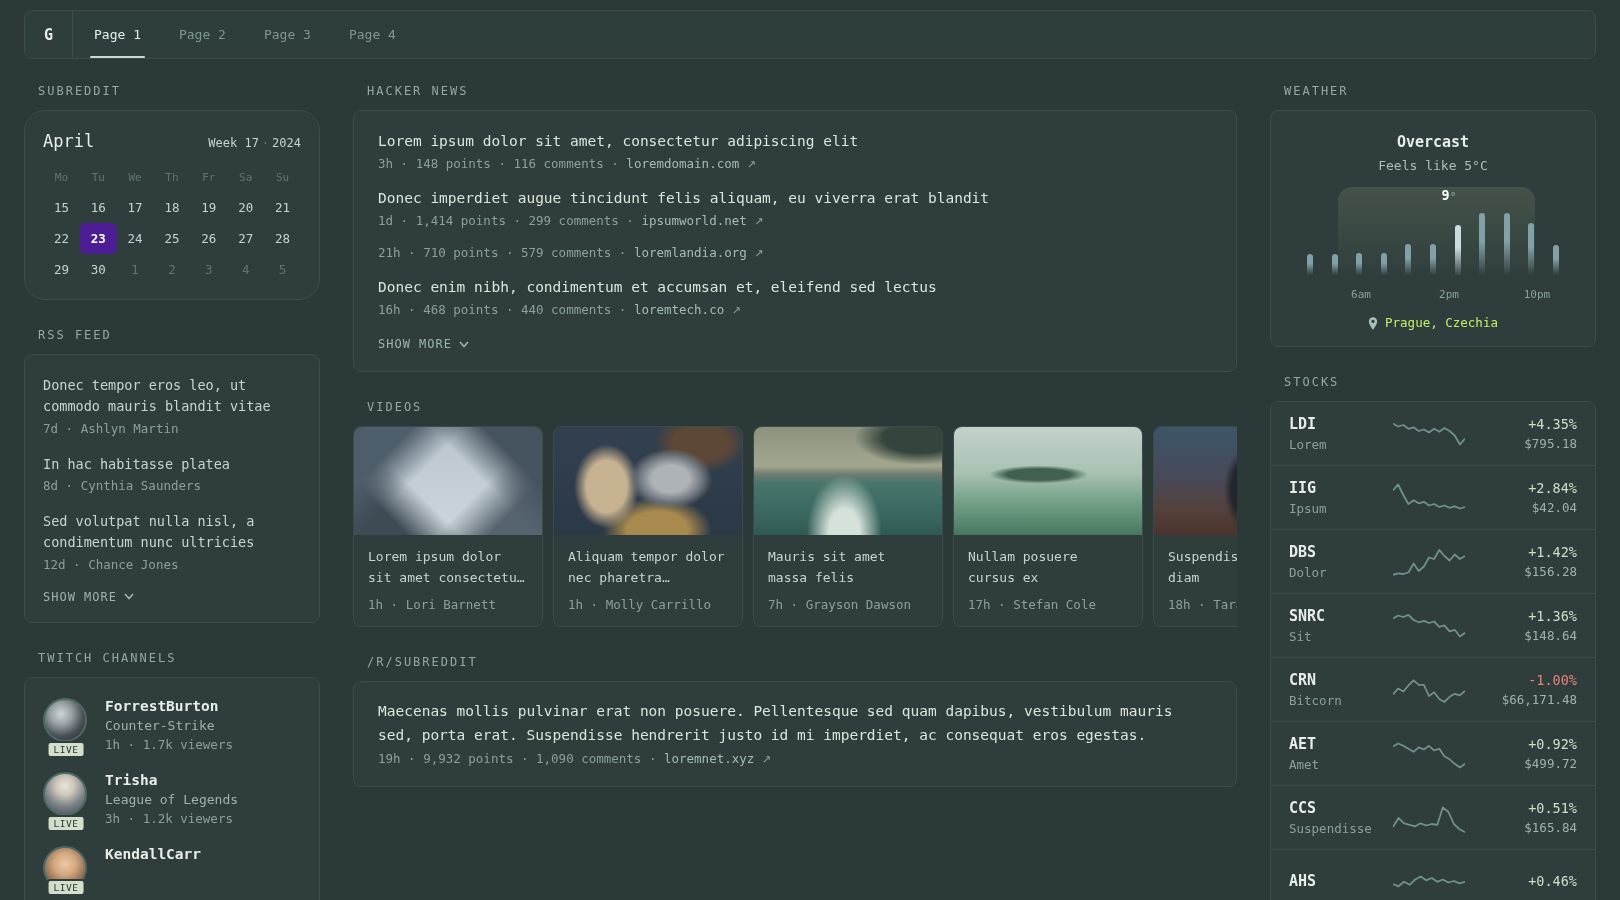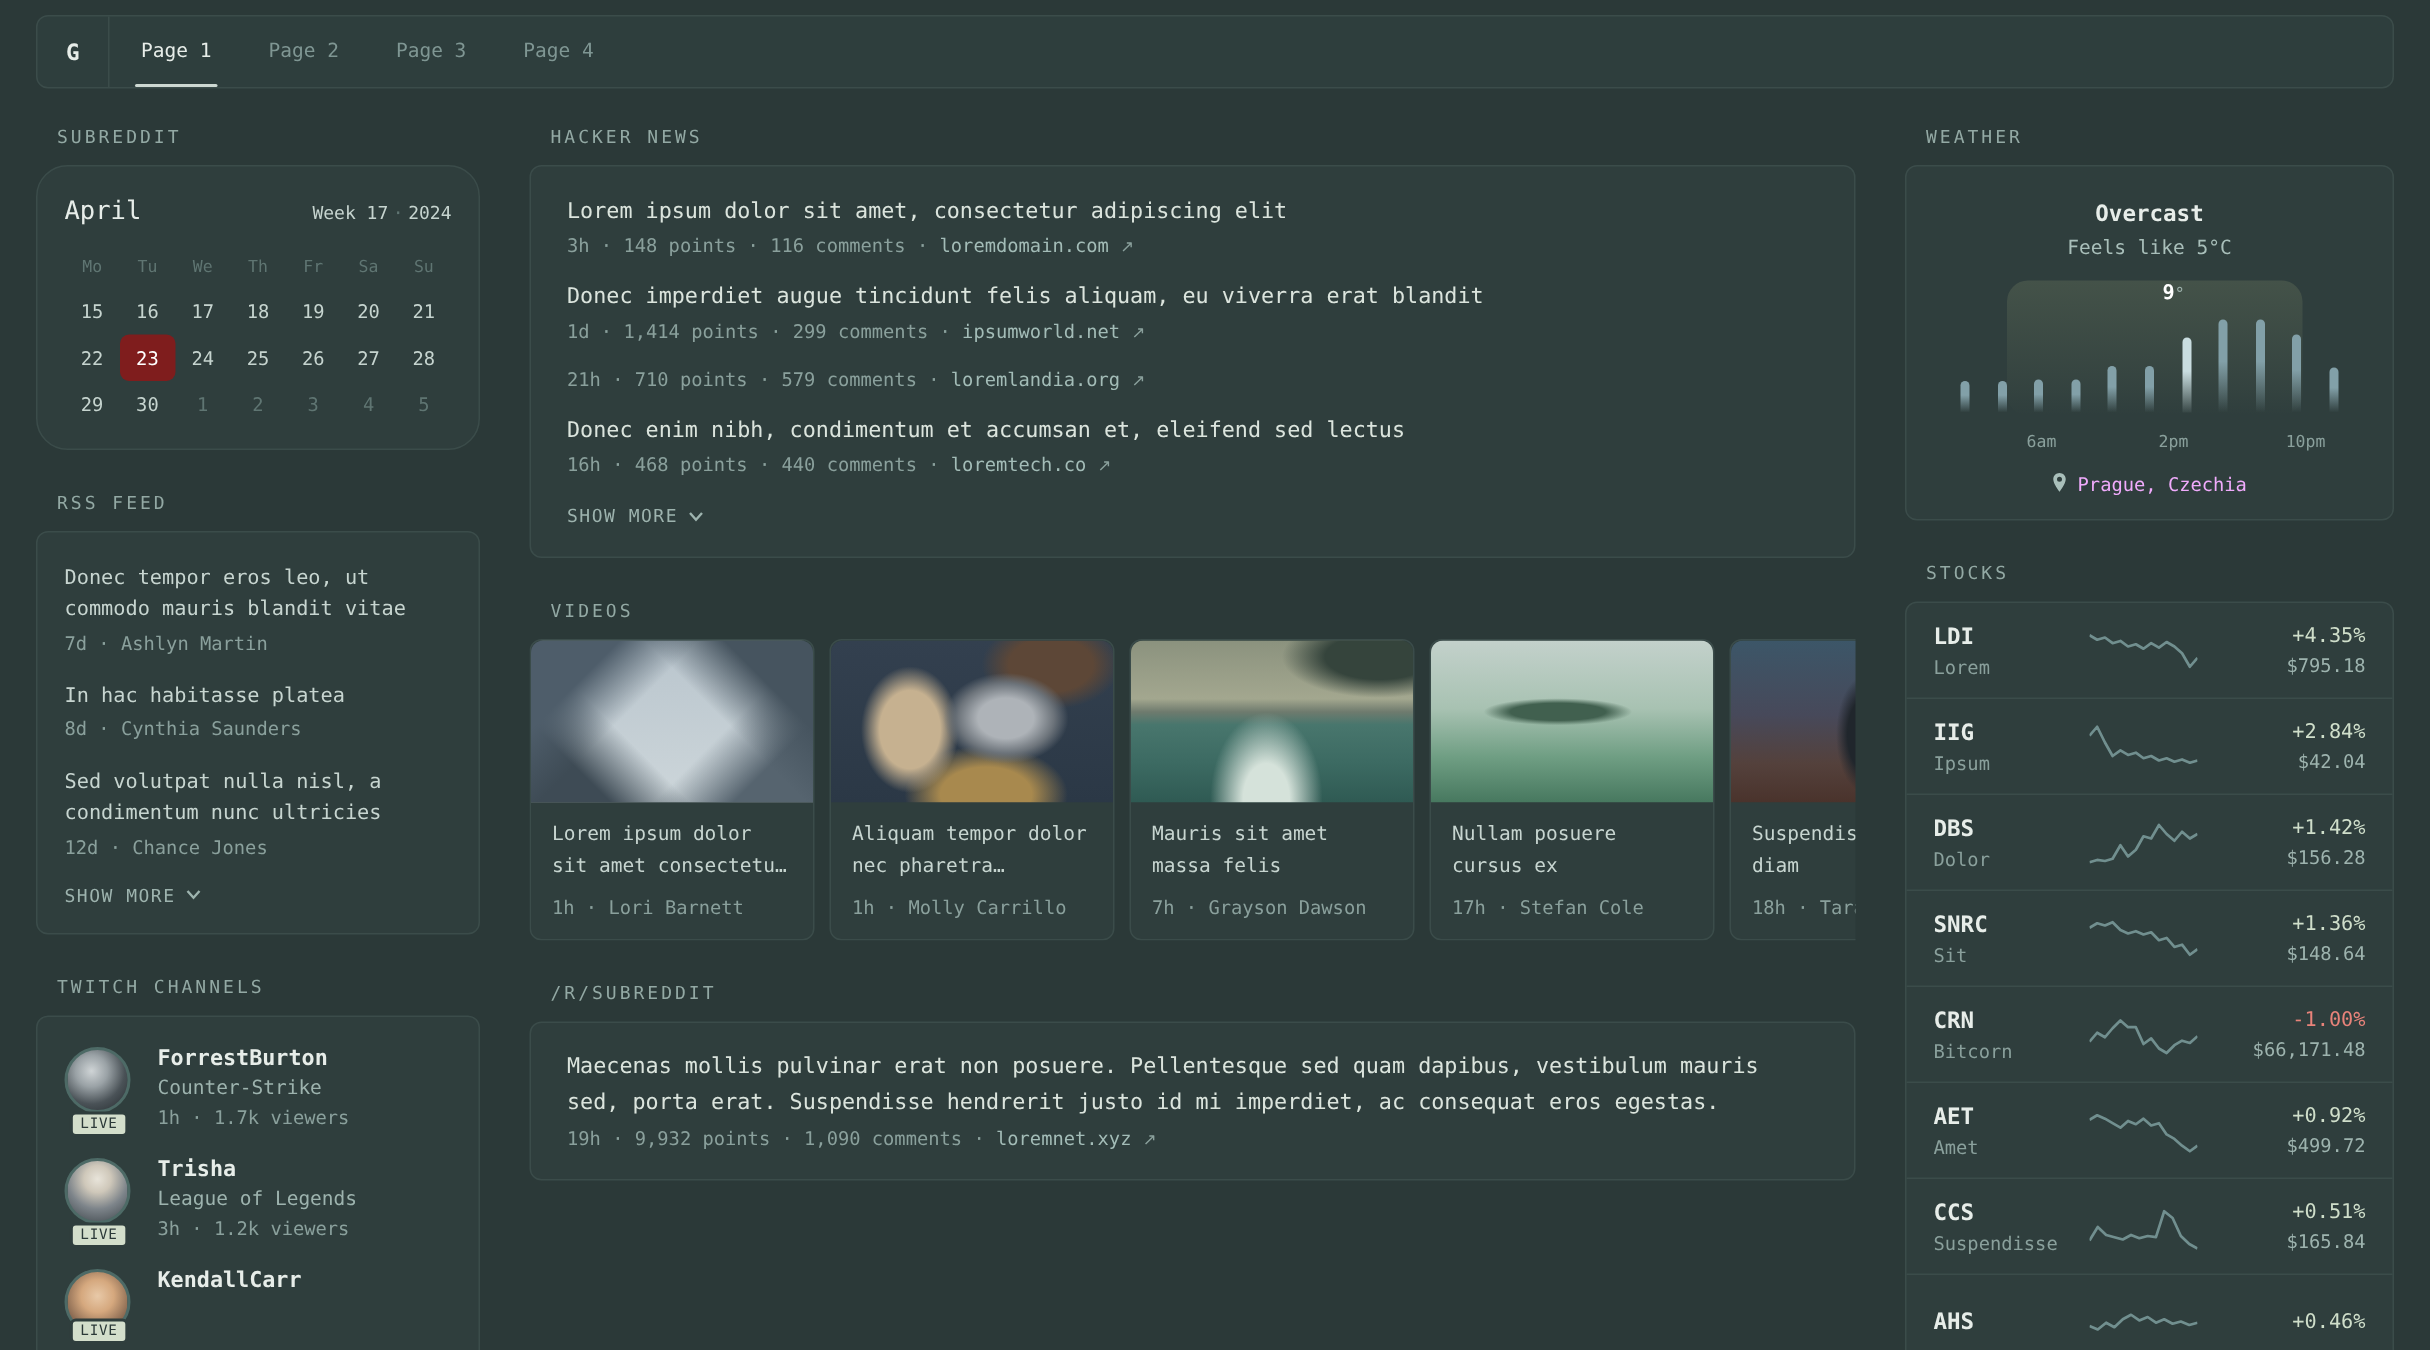--- a/index.html
+++ b/index.html
@@ -38,21 +38,21 @@
   
   .cal{padding:20px 18px 14px;border-radius:21px;}
   .cal-head{display:flex;justify-content:space-between;align-items:baseline;}
   .cal-month{font-size:17px;color:var(--t1);}
   .cal-week{font-size:12px;color:#c6d4cf;}
   .cal-week .sep{color:var(--dim);margin:0 3px;}
   .cal-grid{display:grid;grid-template-columns:repeat(7,1fr);margin-top:20px;row-gap:0;}
   .cal-dow{font-size:11px;color:var(--dim);text-align:center;padding-bottom:8px;}
   .cal-day{font-size:12.5px;color:#c6d4cf;text-align:center;height:31px;line-height:31px;}
   .cal-day.muted{color:var(--dim);}
-  .cal-day.selected{background:#7f1d1d;border-radius:6px;color:#fff;font-weight:normal;}
+  .cal-day.selected{background:#4c1d95;border-radius:6px;color:#fff;font-weight:bold;}
 
   
   .pad-card{padding:20px 18px 18px;}
   .feed-item{margin-bottom:18px;}
   .feed-title{font-size:13.5px;line-height:1.58;color:var(--t3);cursor:pointer;}
   .feed-meta{font-size:12.5px;color:var(--muted);margin-top:3px;}
   .show-more{display:flex;align-items:center;gap:7px;font-size:12px;letter-spacing:1px;
        color:#9db3ae;cursor:pointer;margin-top:2px;}
   .chev{width:10px;height:7px;}
 
@@ -120,21 +120,21 @@
   .w-chart{position:relative;height:114px;margin:14px 12px 0;}
   .daylight{position:absolute;left:13%;width:77%;top:0;bottom:24px;border-radius:14px;
        background:linear-gradient(180deg,rgba(178,188,134,.16),rgba(178,188,134,.04) 80%,rgba(178,188,134,0));}
   .bars{position:absolute;left:2px;right:2px;bottom:26px;height:66px;}
   .wbar{position:absolute;bottom:0;width:6px;border-radius:3px 3px 0 0;transform:translateX(-50%);
        background:linear-gradient(180deg,#82a0a8 0%,#82a0a8 45%,rgba(130,160,168,0) 100%);}
   .wbar.current{background:linear-gradient(180deg,#c9dde0 0%,#c9dde0 45%,rgba(201,221,224,.05) 100%);}
   .w-temp{position:absolute;transform:translateX(-50%);font-size:13.5px;font-weight:bold;color:#fff;}
   .w-temp .deg{color:#9fb3ae;font-weight:normal;font-size:11px;}
   .w-time{position:absolute;bottom:0;transform:translateX(-50%);font-size:11px;color:var(--muted);}
-  .w-loc{margin-top:14px;font-size:12.5px;color:#f0abfc;display:flex;align-items:flex-start;
+  .w-loc{margin-top:14px;font-size:12.5px;color:#bef264;display:flex;align-items:flex-end;
        justify-content:center;gap:7px;}
   .pin{width:10px;height:13px;}
 
   
   .stock-row{display:flex;align-items:center;padding:13px 18px;border-top:1px solid var(--border);cursor:pointer;}
   .stock-row:first-child{border-top:none;}
   .stock-id{width:96px;}
   .stock-sym{font-size:15px;font-weight:bold;color:var(--t1);}
   .stock-name{font-size:12.5px;color:var(--muted);margin-top:4px;}
   .spark{flex:1;display:flex;justify-content:center;}

